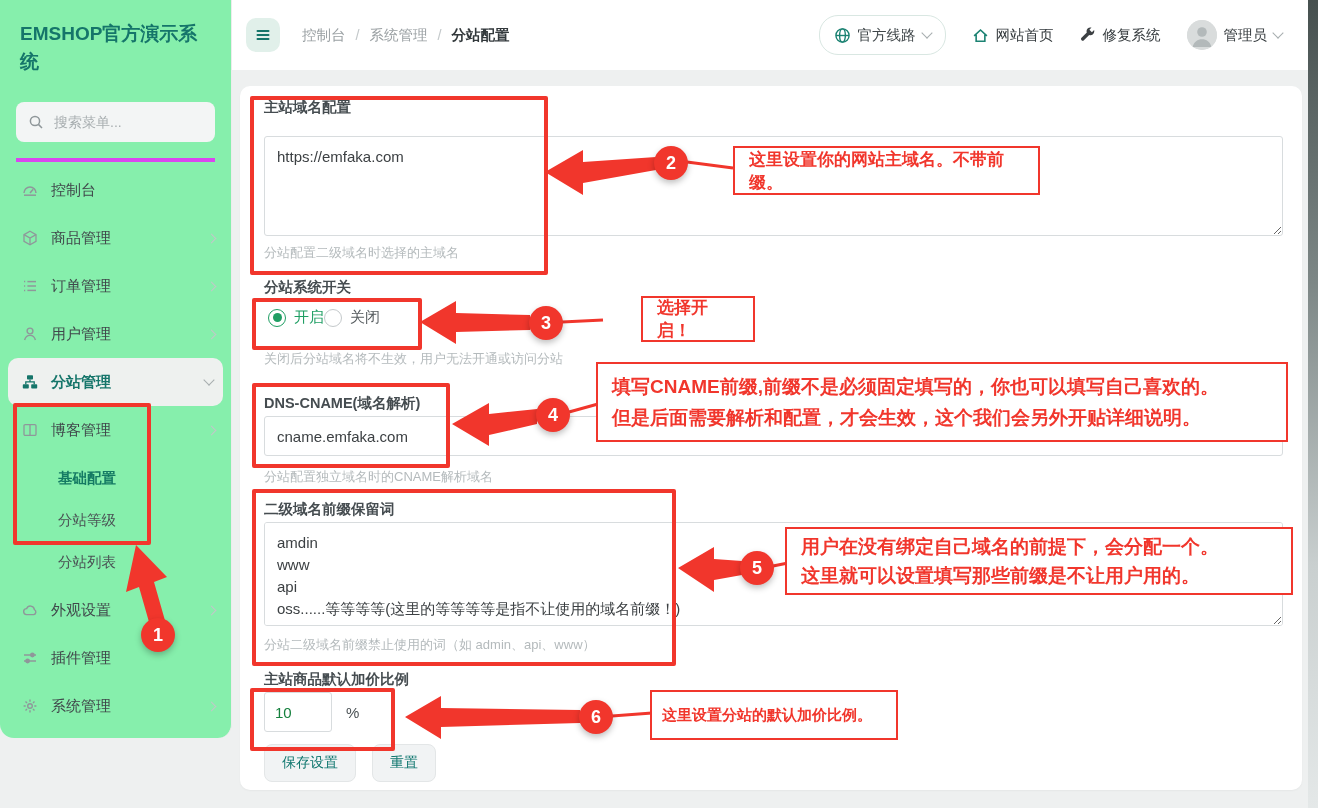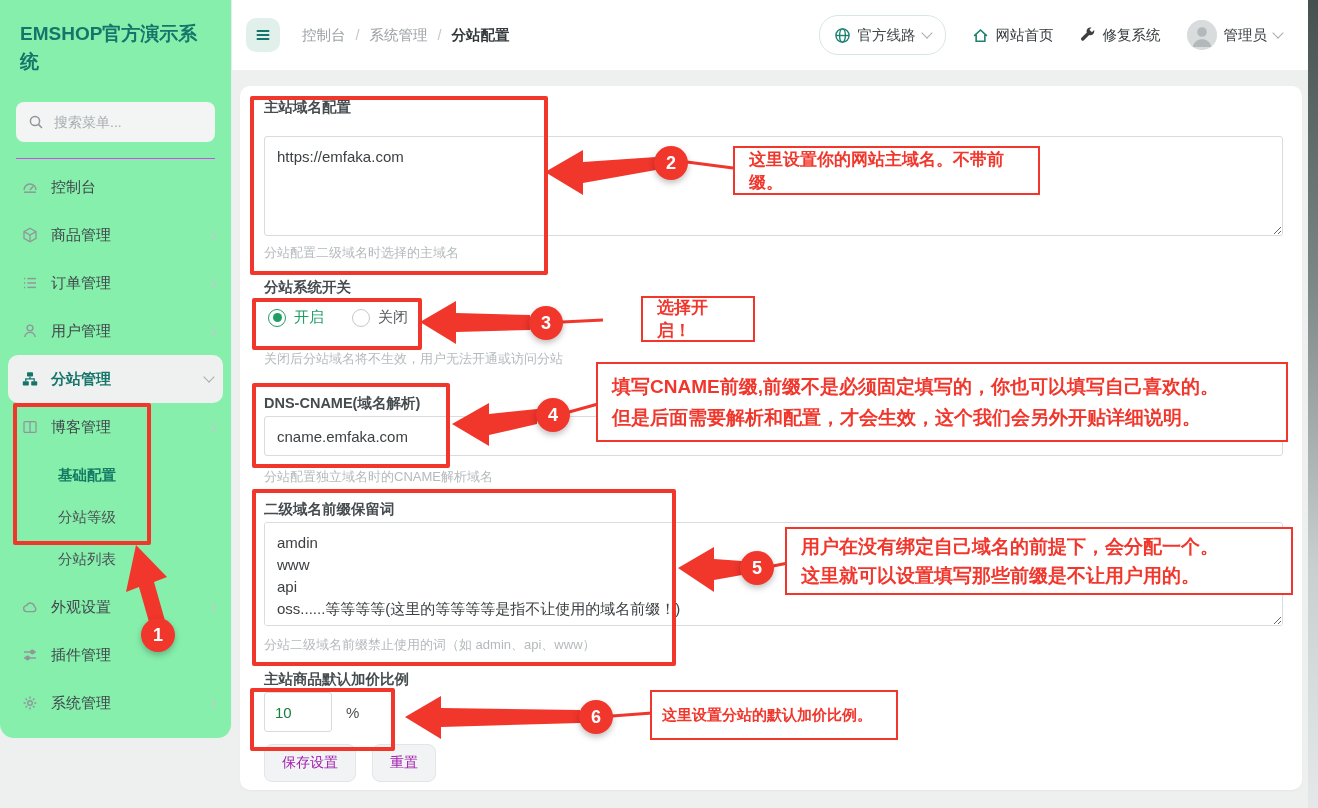--- a/index.html
+++ b/index.html
@@ -22,21 +22,21 @@
   .line-pill{display:flex;align-items:center;gap:7px;border:1px solid #d9e7e2;border-radius:19px;
     height:38px;padding:0 14px;font-size:14.5px;color:#3f4649;background:#fff;cursor:pointer;}
   .top-link{display:flex;align-items:center;gap:7px;font-size:14.5px;color:#33393c;cursor:pointer;}
   .chev-d{width:7px;height:7px;border-right:1.6px solid #a7adaf;border-bottom:1.6px solid #a7adaf;
     transform:rotate(45deg);margin-top:-4px;}
   .avatar{width:30px;height:30px;border-radius:50%;overflow:hidden;background:#d9dcdc;}
   
   .sidebar{position:absolute;left:0;top:0;width:232px;height:738px;background:#86efac;
     border-right:1px solid #ececec;border-radius:0 0 14px 14px;box-sizing:border-box;overflow:hidden;}
   .brand{padding:20px 18px 14px 20px;font-size:19px;line-height:28px;font-weight:bold;color:#15756a;width:190px;}
-  .search-wrap{margin:12px 16px 0 16px;padding-bottom:16px;border-bottom:1px solid #d946ef;}
+  .search-wrap{margin:12px 16px 0 16px;padding-bottom:16px;border-bottom:4px solid #d946ef;}
   .search-box{display:flex;align-items:center;gap:8px;background:#f3f5f5;border-radius:8px;height:40px;padding:0 12px;}
   .search-box input{border:none;outline:none;background:transparent;font-size:14px;color:#3c4043;width:140px;
     font-family:inherit;}
   .search-box input::placeholder{color:#a8aeb0;}
   .menu{padding:4px 0 0 0;}
   .mi{display:flex;align-items:center;gap:13px;height:48px;padding:0 16px 0 22px;font-size:15px;
     color:#40484b;cursor:pointer;}
   .mi .lbl{flex:0 0 auto;}
   .mi .spacer{flex:1;}
   .chev-r{width:6px;height:6px;border-right:1.5px solid #c2c7c9;border-bottom:1.5px solid #c2c7c9;
@@ -49,34 +49,34 @@
   
   .main-card{position:absolute;left:240px;top:86px;width:1062px;height:704px;background:#fff;
     border-radius:10px;box-shadow:0 1px 2px rgba(0,0,0,.04);}
   .f-label{position:absolute;left:24px;font-size:14.5px;font-weight:bold;color:#454c50;}
   .f-help{position:absolute;left:24px;font-size:13px;color:#b4babc;}
   .f-area{position:absolute;left:24px;width:1019px;border:1px solid #d8dcde;border-radius:3px;
     box-sizing:border-box;padding:9px 12px;font-size:15px;color:#3c4043;font-family:inherit;
     resize:both;outline:none;line-height:22px;}
   .f-input{position:absolute;left:24px;width:1019px;height:40px;border:1px solid #d8dcde;border-radius:3px;
     box-sizing:border-box;padding:0 12px;font-size:15px;color:#3c4043;font-family:inherit;outline:none;}
-  .radio-row{position:absolute;left:28px;top:222px;display:flex;align-items:center;gap:28px;}
+  .radio-row{position:absolute;left:28px;top:222px;display:flex;align-items:center;}
   .radio-opt{display:flex;align-items:center;gap:8px;cursor:pointer;}
   .radio{width:18px;height:18px;border-radius:50%;box-sizing:border-box;position:relative;background:#fff;}
   .radio.on{border:1.6px solid #1f9e63;}
   .radio.on::after{content:"";position:absolute;inset:3.5px;border-radius:50%;background:#1f9e63;}
   .radio.off{border:1.6px solid #c4c9cb;}
   .ro-on{color:#1f9e63;font-size:15px;}
   .ro-off{color:#555b5e;font-size:15px;}
   .pct{position:absolute;left:106px;top:618px;font-size:15px;color:#4a5154;}
   .num-input{position:absolute;left:24px;top:606px;width:68px;height:40px;border:1px solid #d8dcde;
     border-radius:3px;box-sizing:border-box;padding:0 10px;font-size:15px;color:#15803d;font-family:inherit;outline:none;}
   .btn-row{position:absolute;left:24px;top:658px;display:flex;gap:16px;}
   .btn{background:#f1f3f4;border:1px solid #e3e6e7;border-radius:8px;padding:9px 17px;font-size:14px;
-    color:#a21caf;cursor:pointer;font-family:inherit;}
+    color:#0f766e;cursor:pointer;font-family:inherit;}
   
   .anno-box{position:absolute;border:4px solid #f1362c;border-radius:2px;z-index:40;pointer-events:none;}
   .anno-num{position:absolute;width:34px;height:34px;border-radius:50%;background:#f1362c;color:#fff;
     font-size:18px;font-weight:bold;display:flex;align-items:center;justify-content:center;z-index:50;
     box-shadow:0 3px 6px rgba(0,0,0,.25);pointer-events:none;}
   .anno-text{position:absolute;border:2px solid #f1362c;background:#fff;color:#f1362c;font-weight:bold;
     z-index:46;box-sizing:border-box;display:flex;align-items:center;white-space:pre-line;pointer-events:none;}
   .arrows{position:absolute;left:0;top:0;z-index:45;pointer-events:none;}
   
   .scroll-strip{position:absolute;right:0;top:0;width:10px;height:808px;

